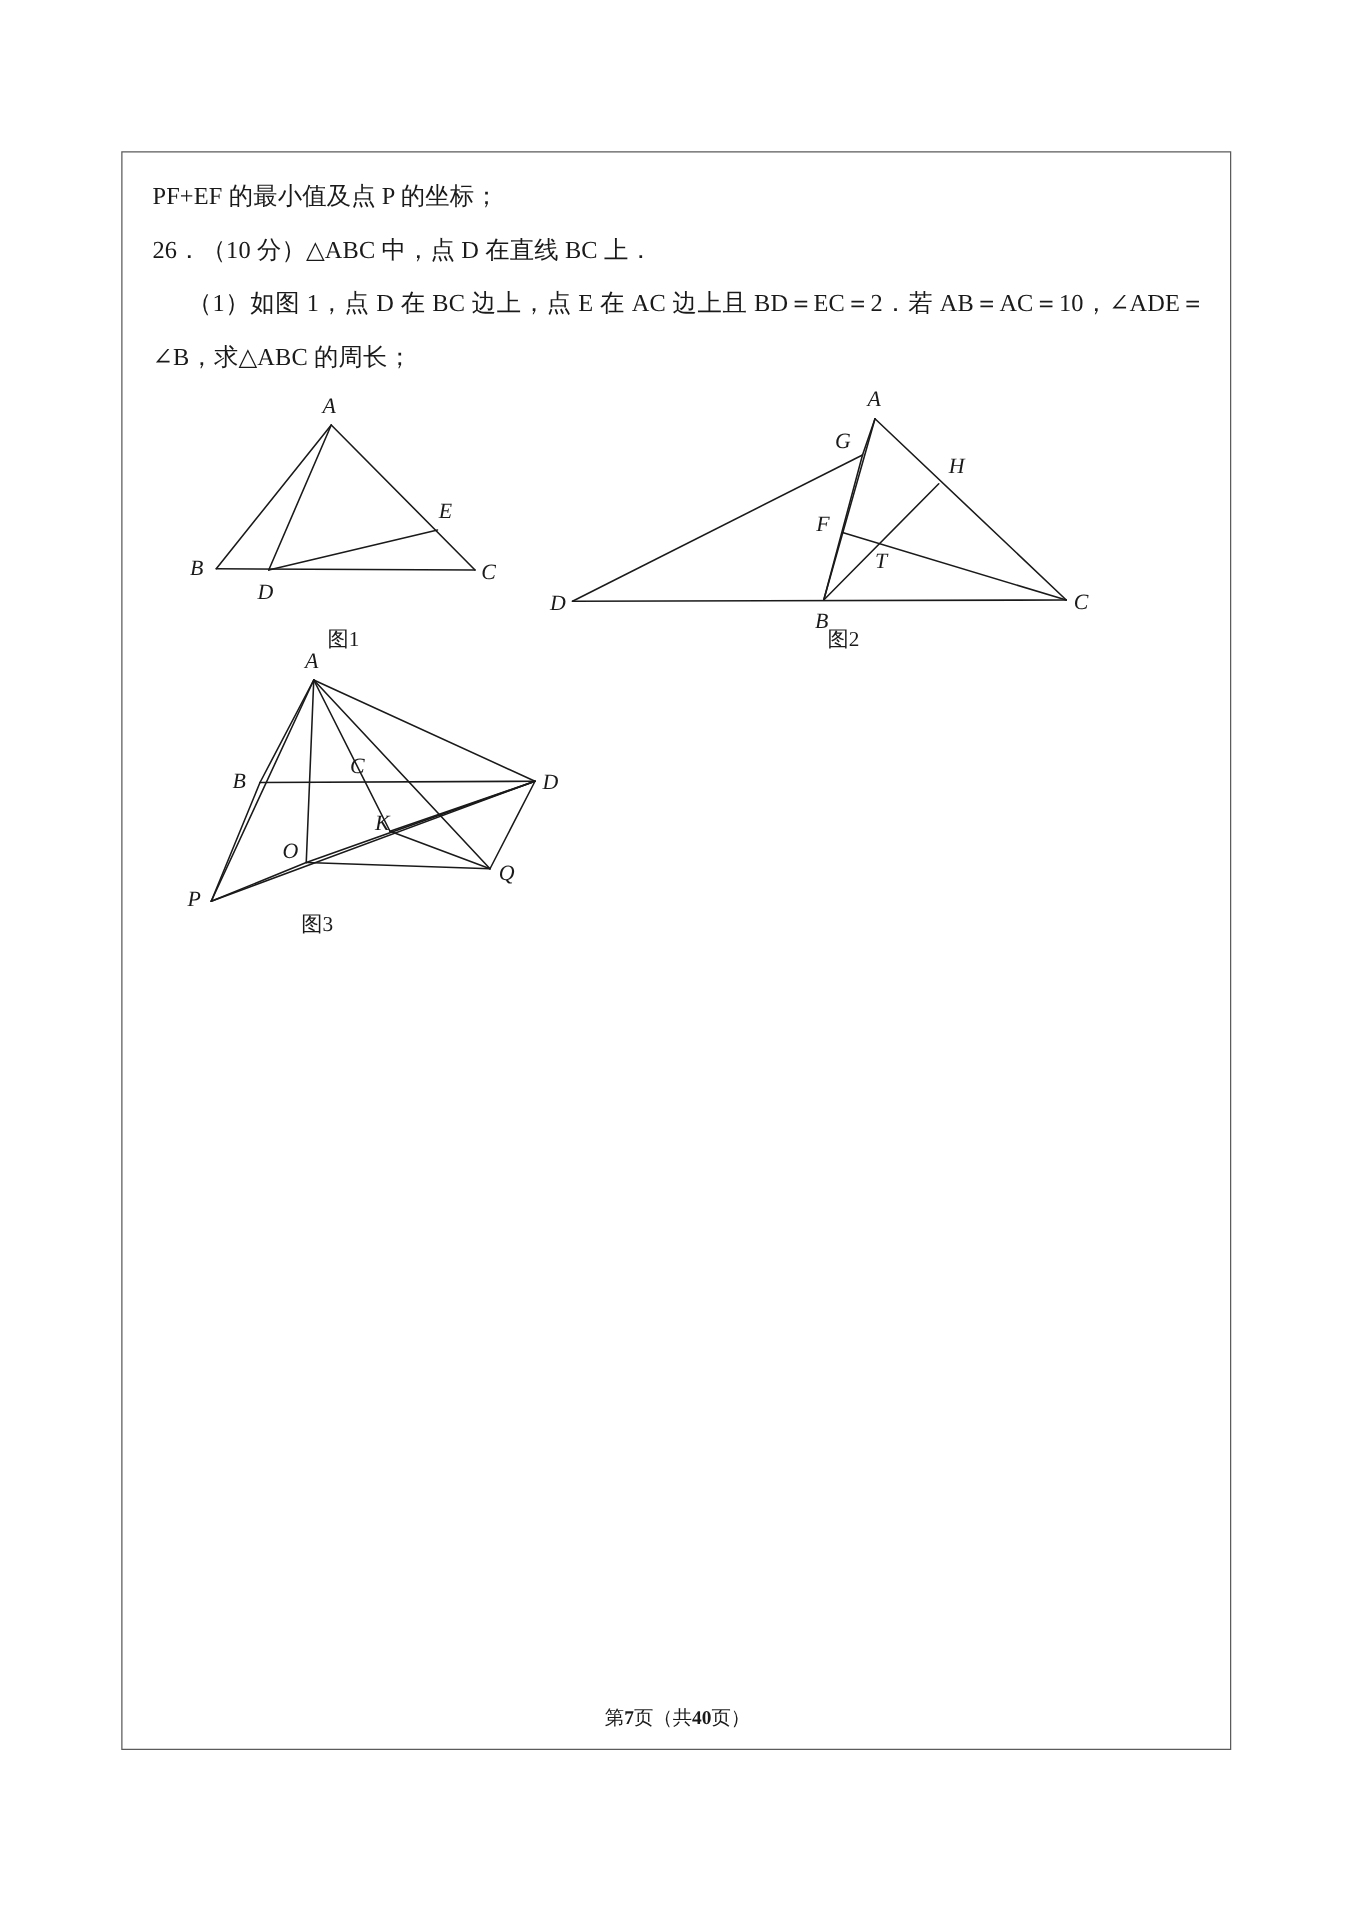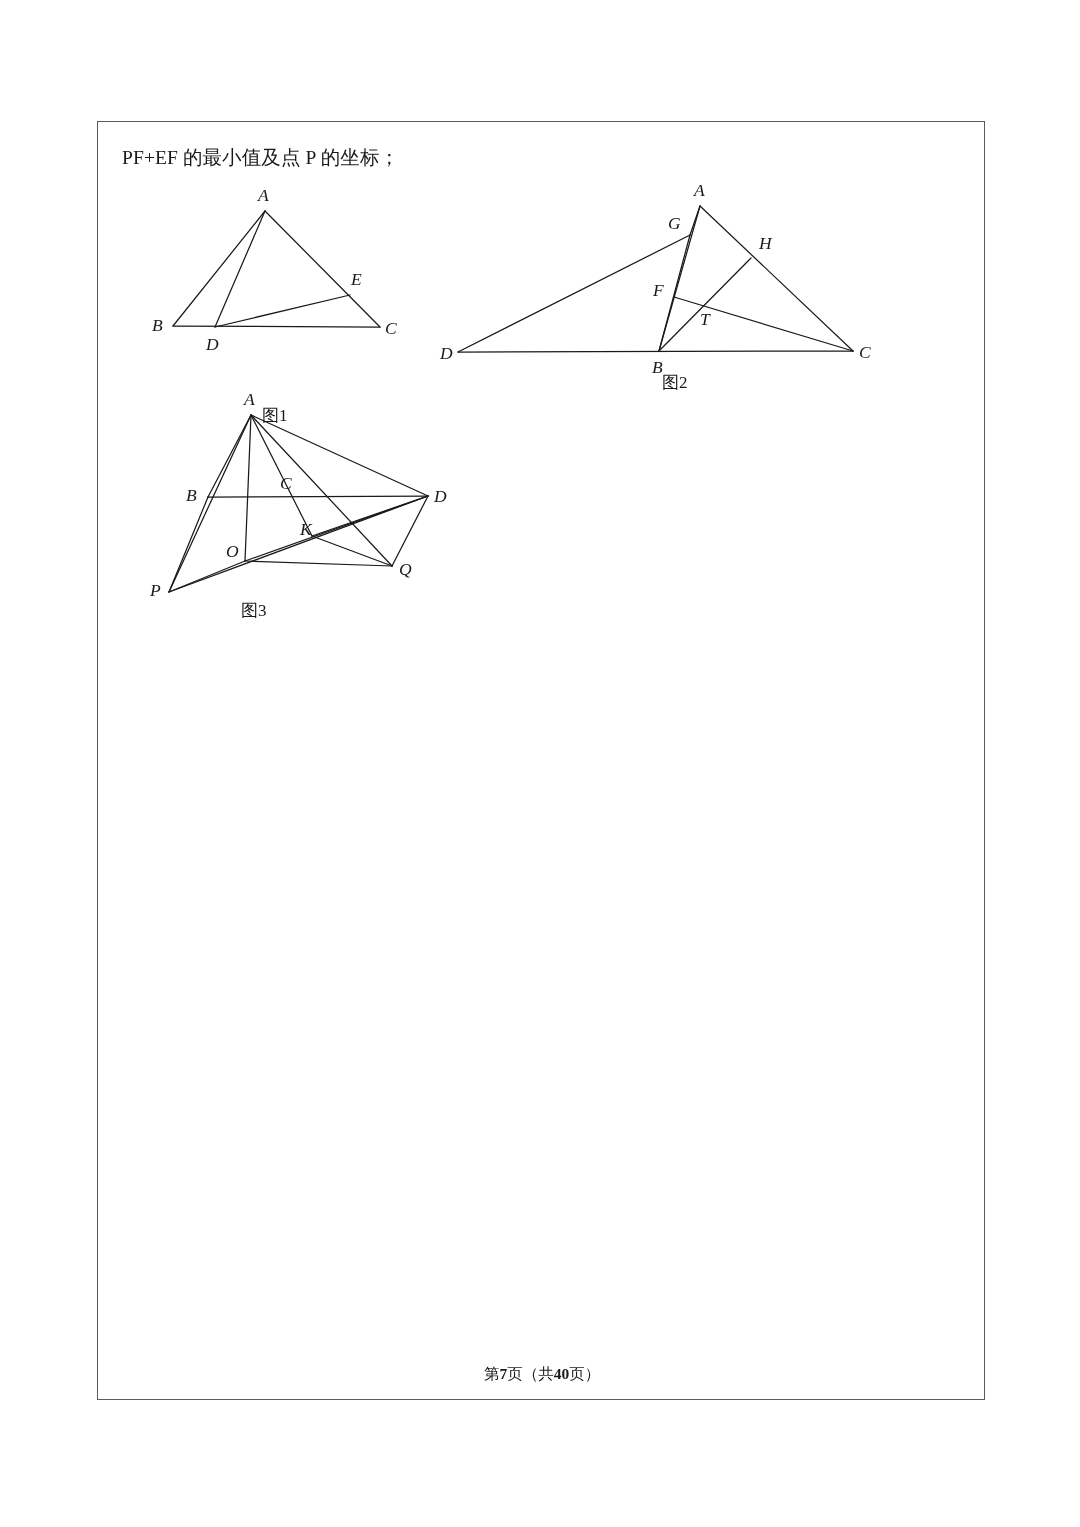--- a/index.html
+++ b/index.html
@@ -122,21 +122,23 @@
 <body>
 
 <div id="page-frame">
 
   <div class="content">
 
     <p class="para hang">PF+EF 的最小值及点 P 的坐标；</p>
 
 
 
-
+    <p class="para hang">26．（10 分）△ABC 中，点 D 在直线 BC 上．</p>
+
+    <p class="para indent">（1）如图 1，点 D 在 BC 边上，点 E 在 AC 边上且 BD＝EC＝2．若 AB＝AC＝10，∠ADE＝∠B，求△ABC 的周长；</p>
 
 
 
     <div class="figures">
       <svg class="fig-svg" width="888" height="440" viewBox="0 0 888 440">
         <g>
             <line x1="51" y1="147" x2="143" y2="32"></line>
             <line x1="143" y1="32" x2="258" y2="148"></line>
             <line x1="51" y1="147" x2="258" y2="148"></line>
             <line x1="143" y1="32" x2="93" y2="148"></line>
@@ -184,21 +186,21 @@
             <text x="122" y="226" class="vlabel">A</text>
             <text x="64" y="322" class="vlabel">B</text>
             <text x="158" y="310" class="vlabel">C</text>
             <text x="312" y="323" class="vlabel">D</text>
             <text x="178" y="356" class="vlabel">K</text>
             <text x="104" y="378" class="vlabel">O</text>
             <text x="277" y="396" class="vlabel">Q</text>
             <text x="28" y="417" class="vlabel">P</text>
           </g>
       </svg>
-      <div class="figcap" style="left: 140px; top: 192px; margin-top: 33px;">图1</div>
+      <div class="figcap" style="left: 140px; top: 192px;">图1</div>
       <div class="figcap" style="left: 540px; top: 192px;">图2</div>
       <div class="figcap" style="left: 119px; top: 420px;">图3</div>
     </div>
 
   </div>
 
   <div class="footer">
     <span>第</span><b>7</b><span>页（共</span><b>40</b><span>页）</span>
   </div>
 

